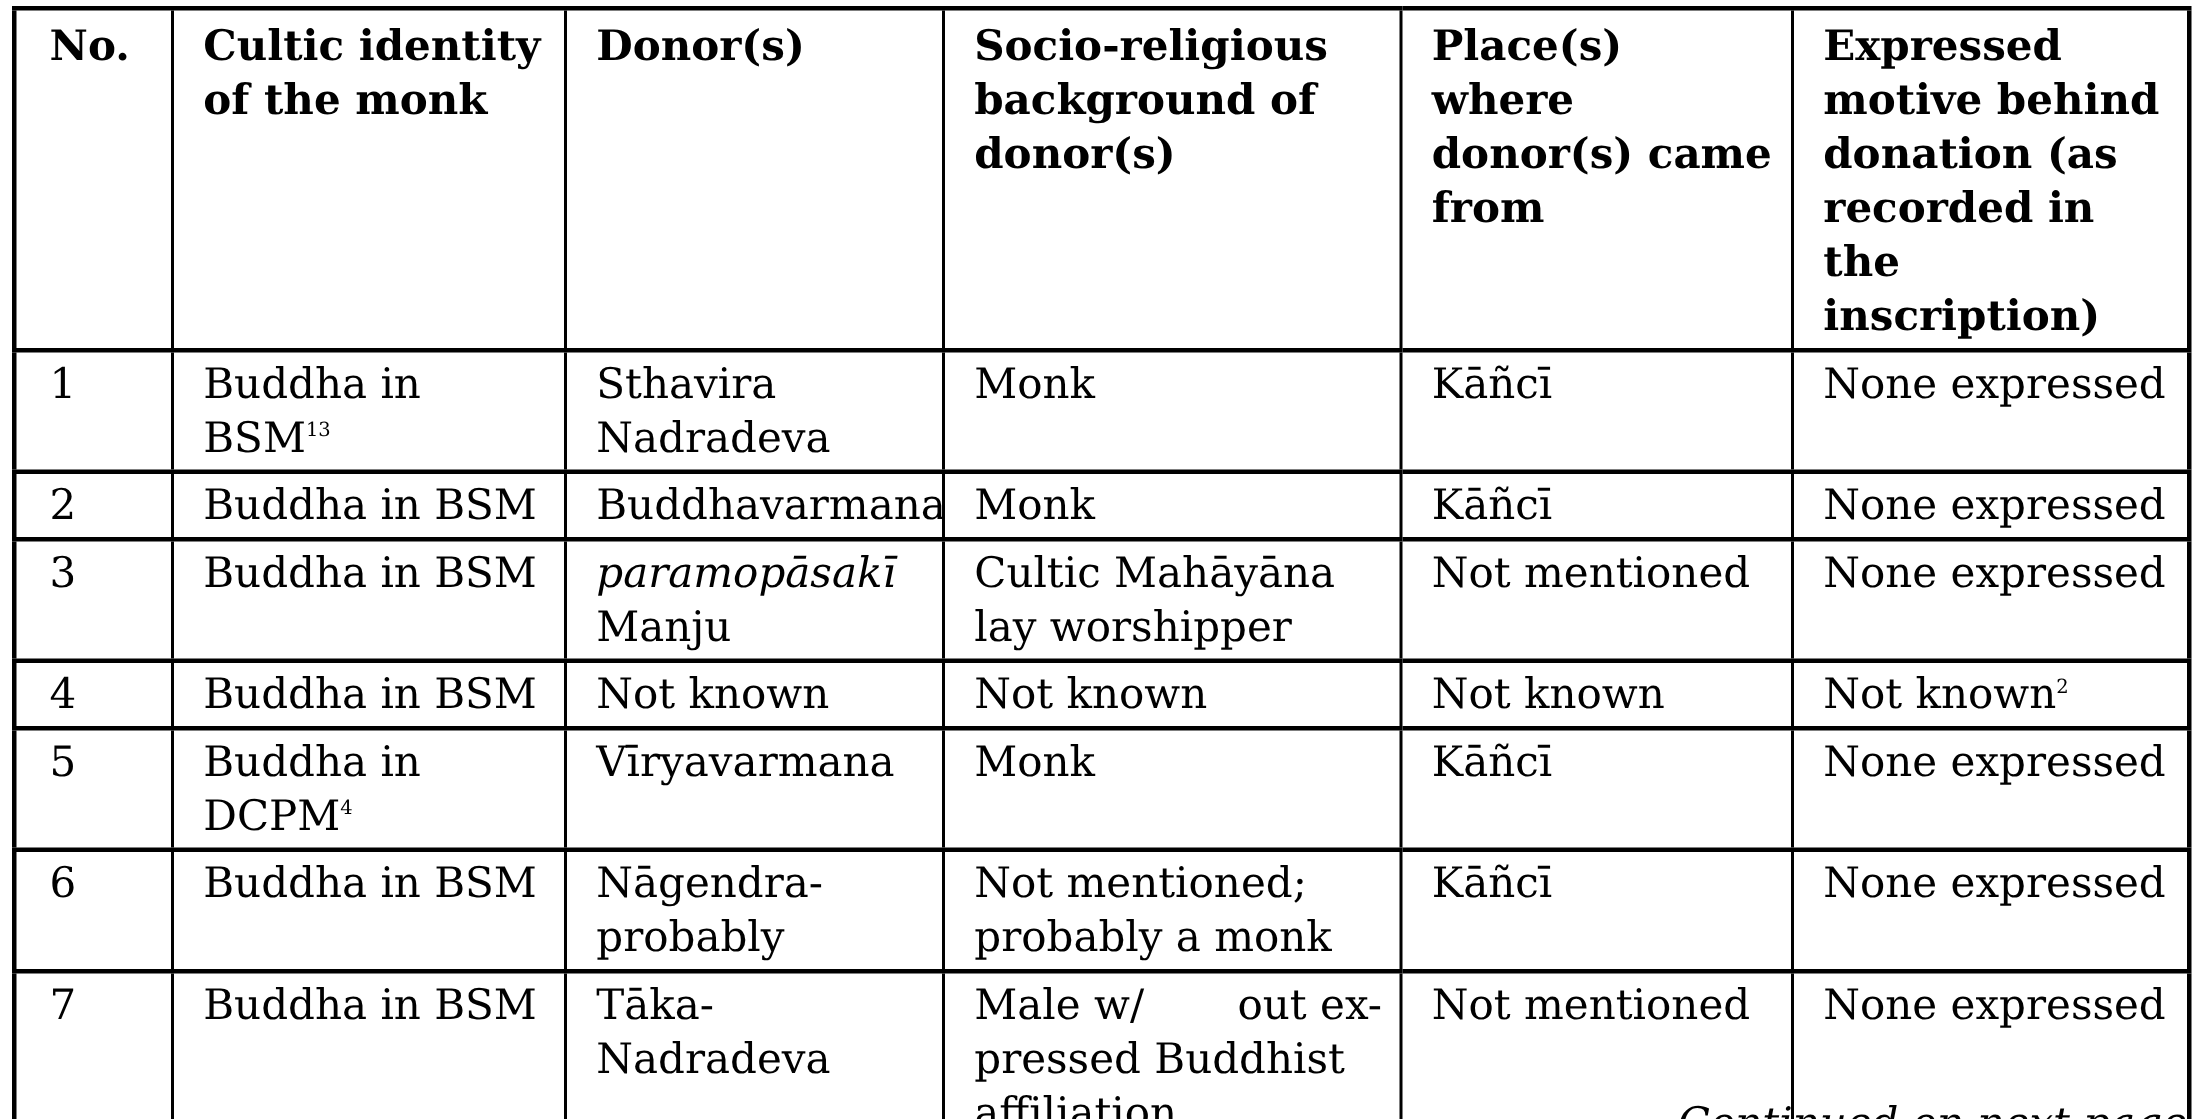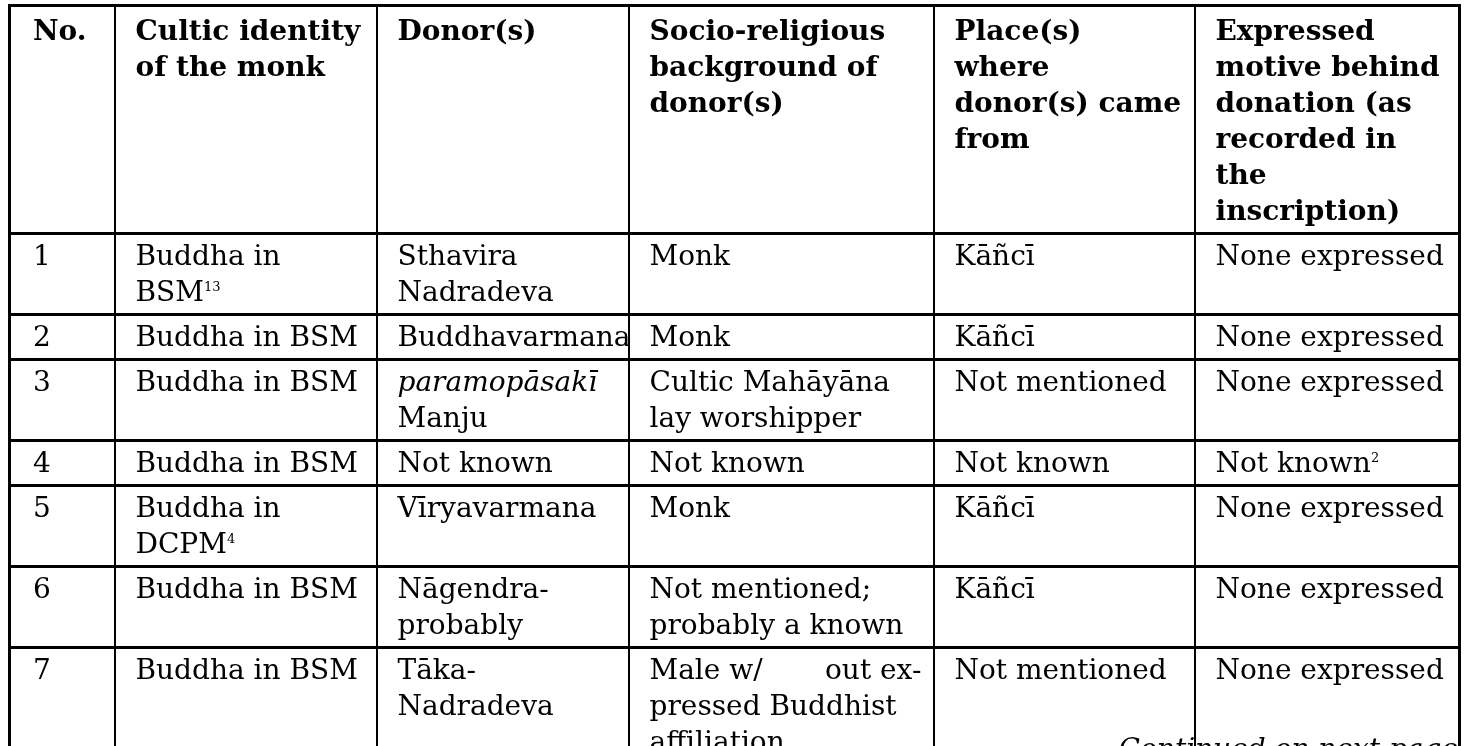--- a/index.html
+++ b/index.html
@@ -150,21 +150,21 @@
         <td><span>Monk</span></td>
         <td><span>Kāñcī</span></td>
         <td><span>None expressed</span><sup></sup></td>
       </tr>
       <tr class="r-tall2">
         <td class="c-no"><span>6</span></td>
         <td><span>Buddha in BSM</span><sup></sup></td>
         <td><em></em><span>Nāgendra-
 probably</span></td>
         <td><span>Not mentioned;
-probably a known</span></td>
+probably a monk</span></td>
         <td><span>Kāñcī</span></td>
         <td><span>None expressed</span><sup></sup></td>
       </tr>
       <tr class="r-tall3">
         <td class="c-no"><span>7</span></td>
         <td><span>Buddha in BSM</span><sup></sup></td>
         <td><em></em><span>Tāka-
 Nadradeva</span></td>
         <td><span>Male w/       out ex-
 pressed Buddhist

